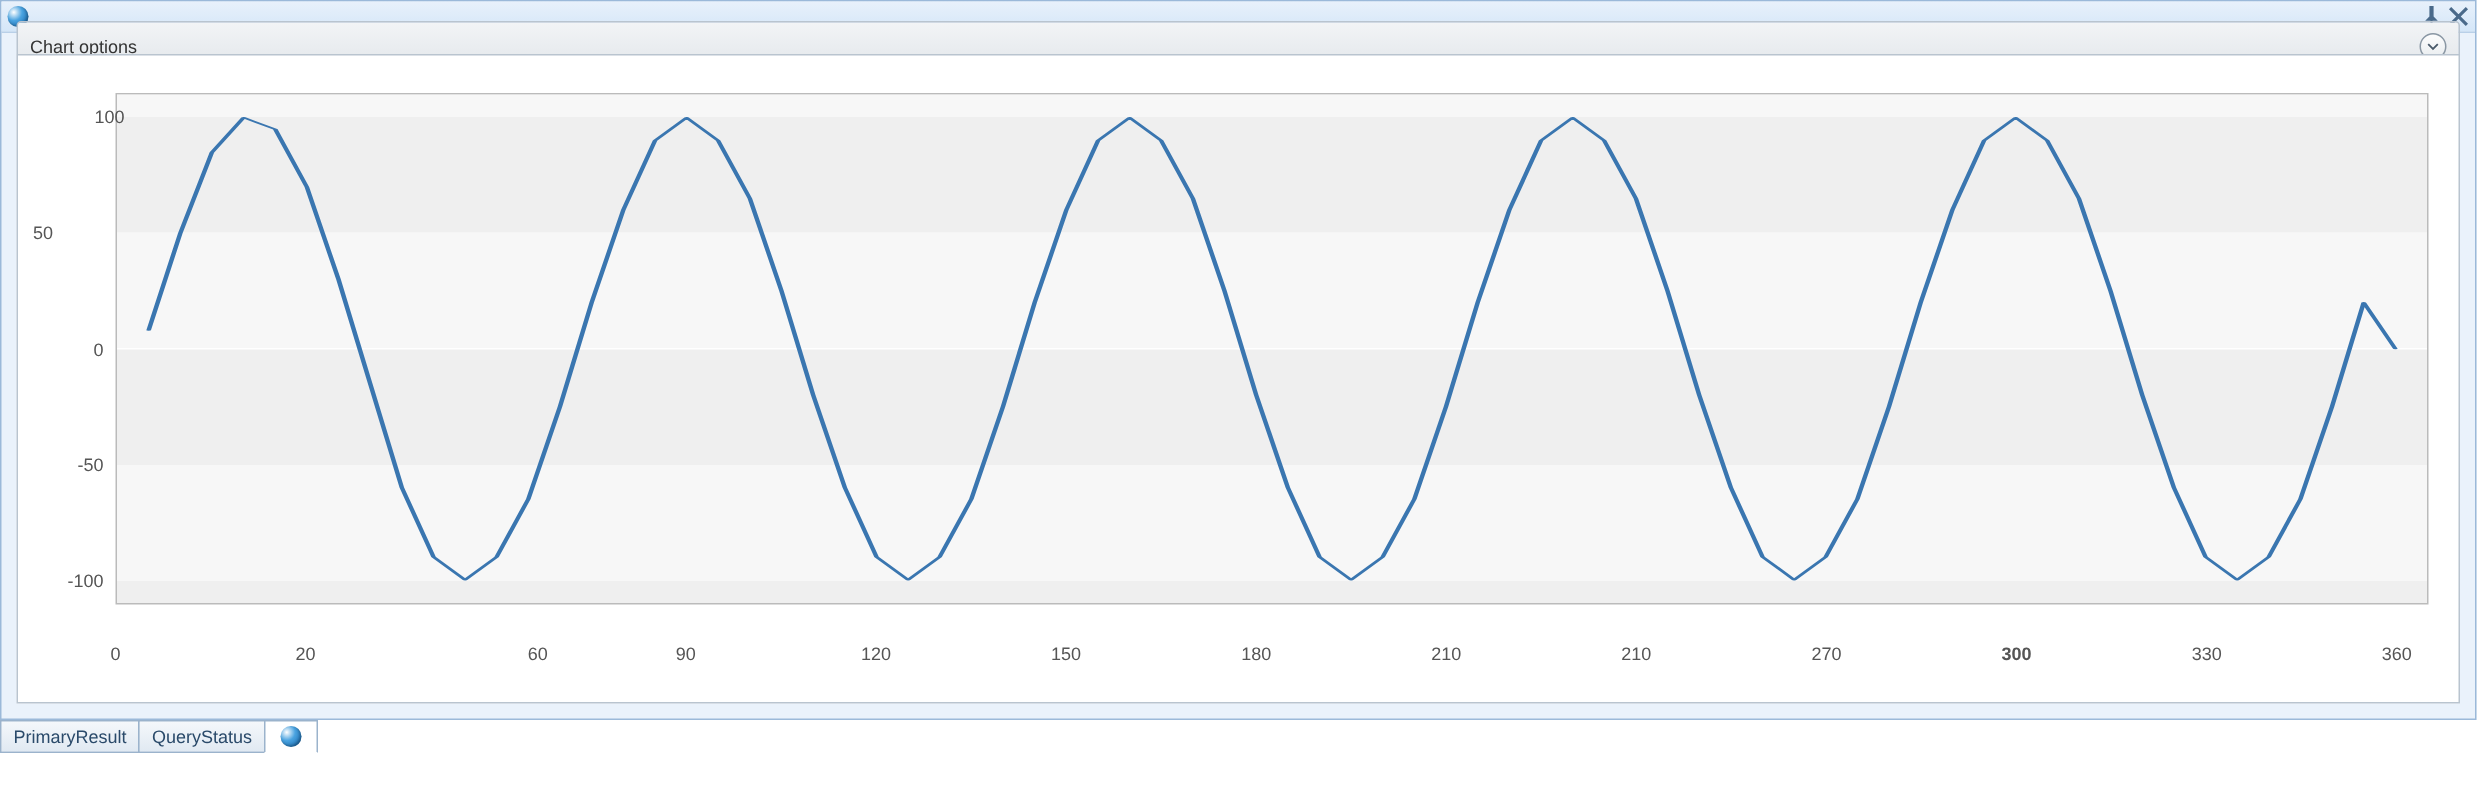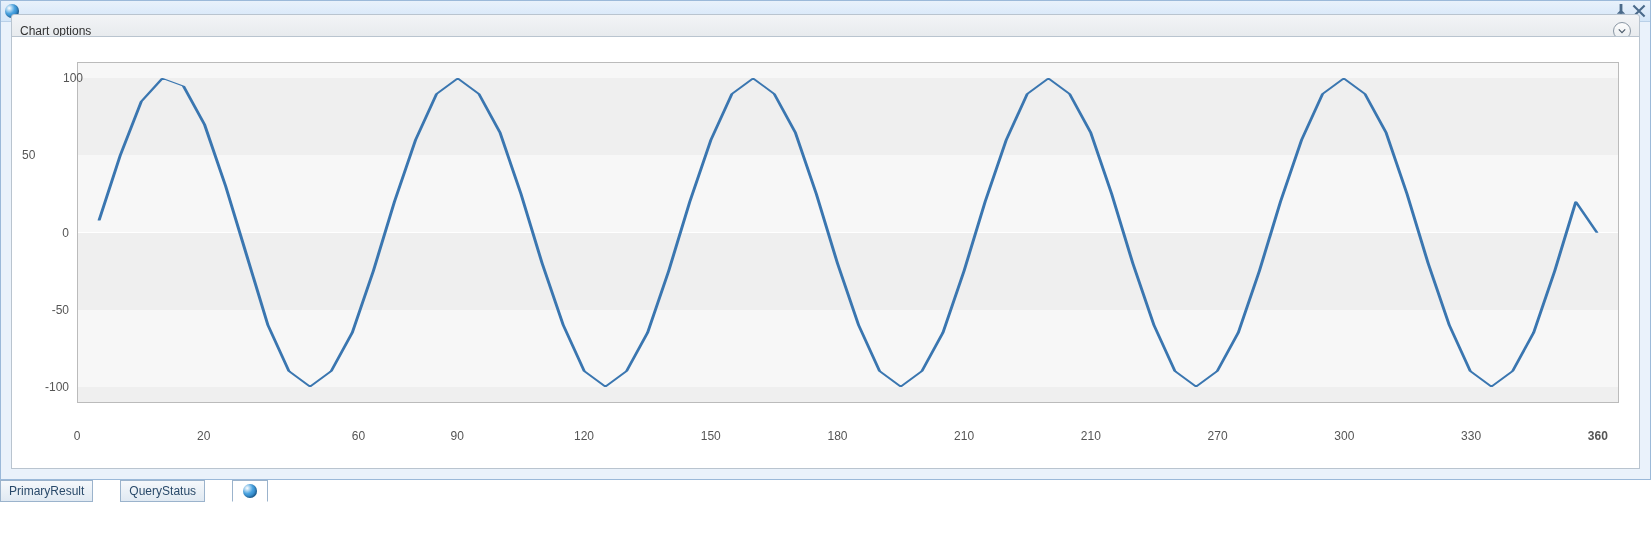--- a/index.html
+++ b/index.html
@@ -141,21 +141,20 @@
   }
 
   
   .tab-strip {
     position: absolute;
     left: 0;
     bottom: 34px;
     height: 22px;
     display: flex;
     align-items: stretch;
-    gap: 28px;
   }
   .tab {
     border: 1px solid #9bb3cc;
     background: linear-gradient(#f5f8fb, #e0e9f2);
     padding: 2px 8px;
     display: flex;
     align-items: center;
     color: #2a4a6a;
     cursor: pointer;
     margin-right: -1px;
@@ -220,23 +219,23 @@
         <div class="x-tick" style="position: absolute; left: calc(0% + 55px); top: calc(100% - 55px); transform: translate(-50%, 26px);">0</div>
         <div class="x-tick" style="position: absolute; left: calc(8.22% + 49.657px); top: calc(100% - 55px); transform: translate(-50%, 26px);">20</div>
         <div class="x-tick" style="position: absolute; left: calc(16.44% + 44.314px); top: calc(100% - 55px); transform: translate(-50%, 26px); margin-left: 28px;">60</div>
         <div class="x-tick" style="position: absolute; left: calc(24.66% + 38.971px); top: calc(100% - 55px); transform: translate(-50%, 26px);">90</div>
         <div class="x-tick" style="position: absolute; left: calc(32.88% + 33.628px); top: calc(100% - 55px); transform: translate(-50%, 26px);">120</div>
         <div class="x-tick" style="position: absolute; left: calc(41.1% + 28.285px); top: calc(100% - 55px); transform: translate(-50%, 26px);">150</div>
         <div class="x-tick" style="position: absolute; left: calc(49.32% + 22.942px); top: calc(100% - 55px); transform: translate(-50%, 26px); text-align: right;">180</div>
         <div class="x-tick" style="position: absolute; left: calc(57.53% + 17.6055px); top: calc(100% - 55px); transform: translate(-50%, 26px); text-align: center;">210</div>
         <div class="x-tick" style="position: absolute; left: calc(65.75% + 12.2625px); top: calc(100% - 55px); transform: translate(-50%, 26px);">210</div>
         <div class="x-tick" style="position: absolute; left: calc(73.97% + 6.9195px); top: calc(100% - 55px); transform: translate(-50%, 26px);">270</div>
-        <div class="x-tick" style="position: absolute; left: calc(82.19% + 1.5765px); top: calc(100% - 55px); transform: translate(-50%, 26px);">300</div>
+        <div class="x-tick" style="position: absolute; left: calc(82.19% + 1.5765px); top: calc(100% - 55px); transform: translate(-50%, 26px); font-weight: bold;">300</div>
         <div class="x-tick" style="position: absolute; left: calc(90.41% - 3.7665px); top: calc(100% - 55px); transform: translate(-50%, 26px); text-align: center;">330</div>
-        <div class="x-tick" style="position: absolute; left: calc(98.63% - 9.1095px); top: calc(100% - 55px); transform: translate(-50%, 26px); font-weight: bold;">360</div>
+        <div class="x-tick" style="position: absolute; left: calc(98.63% - 9.1095px); top: calc(100% - 55px); transform: translate(-50%, 26px);">360</div>
       </div>
   </div>
 </div>
 
 <div class="tab-strip">
   <div class="tab">
     <span>PrimaryResult</span>
   </div>
   <div class="tab">
     <span>QueryStatus</span>

